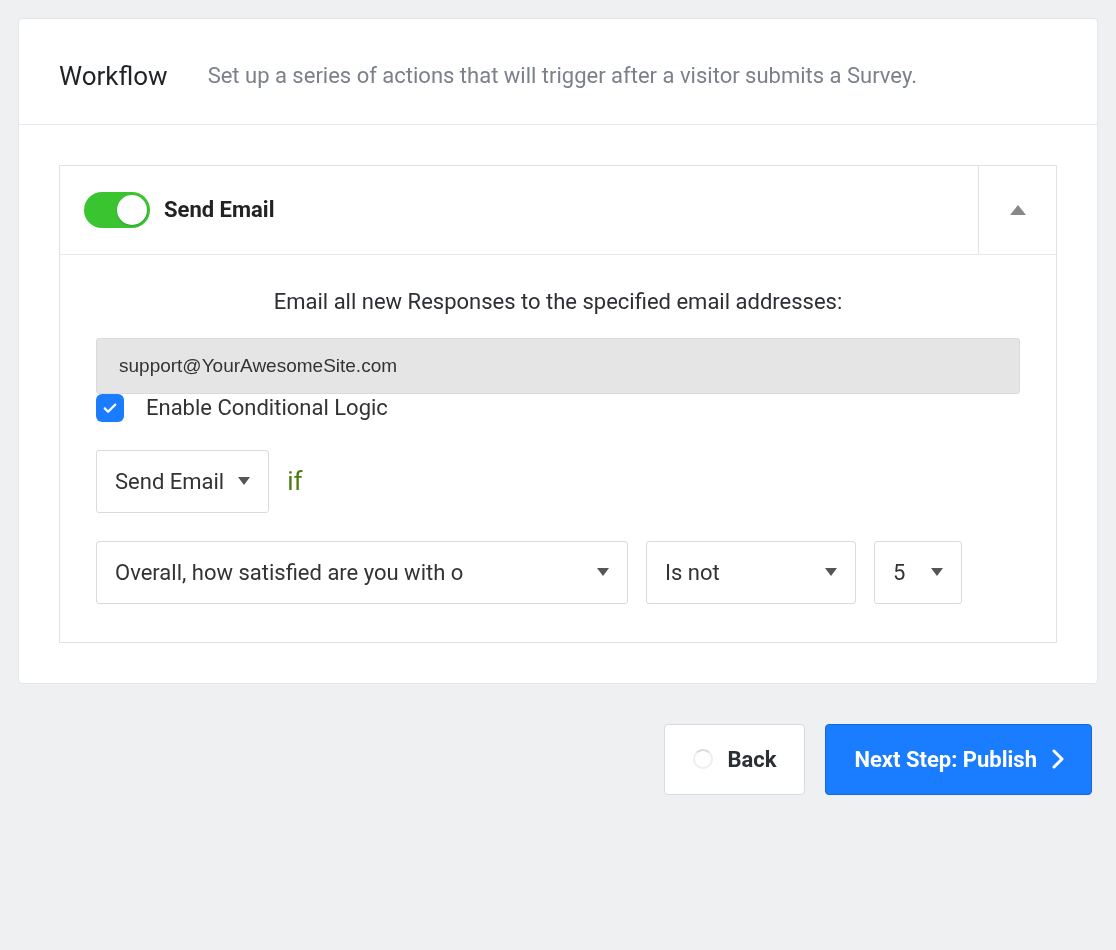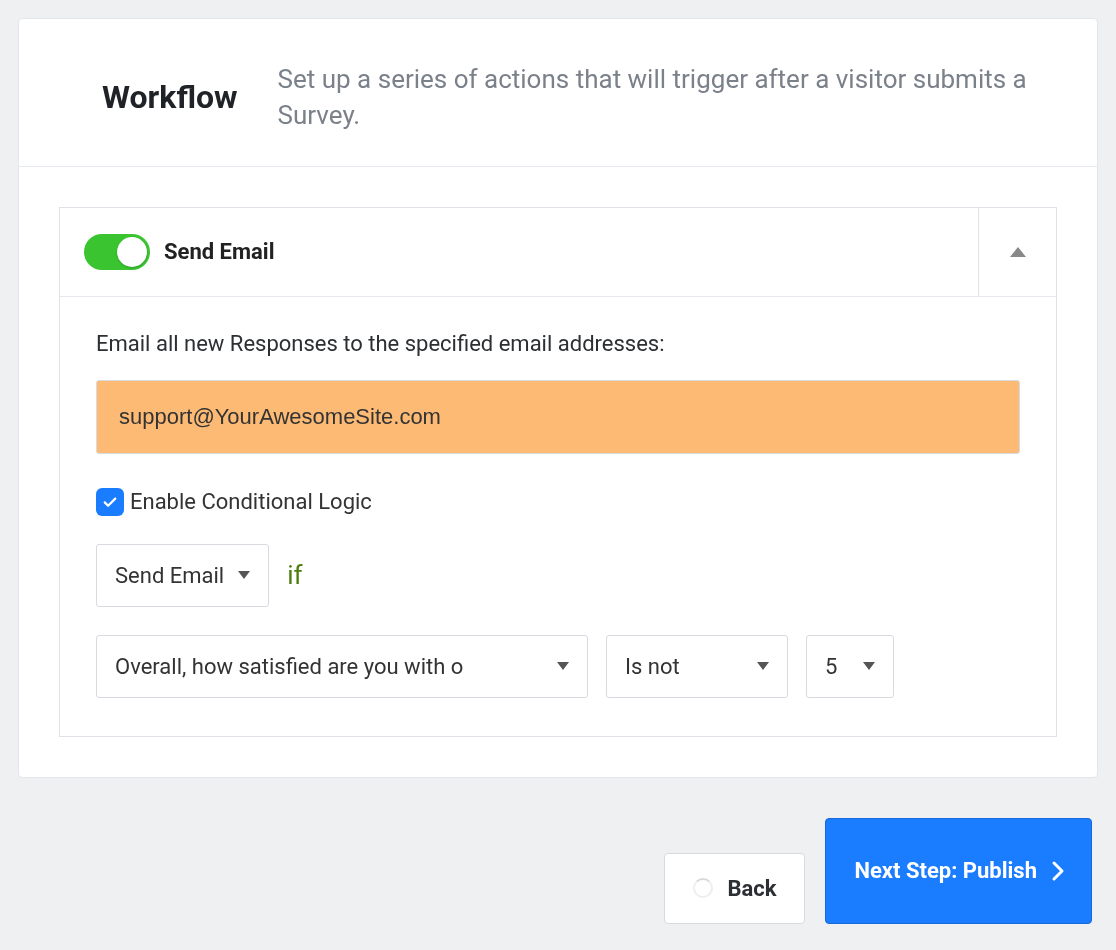--- a/index.html
+++ b/index.html
@@ -21,27 +21,26 @@
     border-radius: 4px;
     overflow: hidden;
   }
   .panel-header {
     padding: 42px 40px 32px 40px;
     display: flex;
     align-items: center;
     gap: 40px;
   }
   .panel-title {
-    font-size: 32px;
-    font-weight: 700;
+    font-size: 26px;
+    font-weight: 400;
     color: #1f2327;
-    margin-left: 43px;
   }
   .panel-desc {
-    font-size: 26px;
+    font-size: 22px;
     color: #7b818a;
     line-height: 1.4;
     flex: 1;
   }
   .panel-divider {
     height: 1px;
     background: #e6e9ed;
     margin: 0;
     border: 0;
   }
@@ -77,36 +76,36 @@
     color: #222;
   }
   .card-body {
     border-top: 1px solid #e6e9ed;
     padding: 34px 36px 38px;
   }
   .field-label {
     font-size: 22px;
     color: #2c2f33;
     margin-bottom: 24px;
+    text-align: center;
   }
   .text-input {
     width: 100%;
     border: 1px solid #d7dadf;
     border-radius: 3px;
-    padding: 23px 22px;
-    font-size: 22px;
+    padding: 16px 22px;
+    font-size: 19px;
     color: #333;
-    background: #fdba74;
+    background: #e5e5e5;
     outline: none;
   }
   .cl-row {
     display: flex;
     align-items: center;
-    gap: 6px;
-    margin-top: 34px;
+    gap: 22px;
   }
   .checkbox {
     width: 28px;
     height: 28px;
     border-radius: 6px;
     background: #1a7cff;
     display: flex;
     align-items: center;
     justify-content: center;
     cursor: pointer;
@@ -145,22 +144,22 @@
   .select .val {
     flex: 1;
     overflow: hidden;
     text-overflow: clip;
     white-space: nowrap;
   }
   .if-text {
     font-size: 26px;
     color: #4d7c0f;
   }
-  .sel-question { width: 492px; }
-  .sel-operator { width: 182px; }
+  .sel-question { width: 532px; }
+  .sel-operator { width: 210px; }
   .sel-value { width: 88px; }
   
   .footer {
     display: flex;
     justify-content: flex-end;
     gap: 20px;
     margin-top: 40px;
     padding-right: 6px;
   }
   .btn {
@@ -170,21 +169,20 @@
     display: flex;
     align-items: center;
     gap: 14px;
     cursor: pointer;
     padding: 22px 28px;
   }
   .btn-secondary {
     background: #fff;
     border: 1px solid #d7dadf;
     color: #2c2f33;
-    margin-top: 35px;
   }
   .btn-primary {
     background: #1a7cff;
     border: 1px solid #1669db;
     color: #ffffff;
     padding: 22px 26px 22px 28px;
   }
   
   .switch {
     width: 66px;

